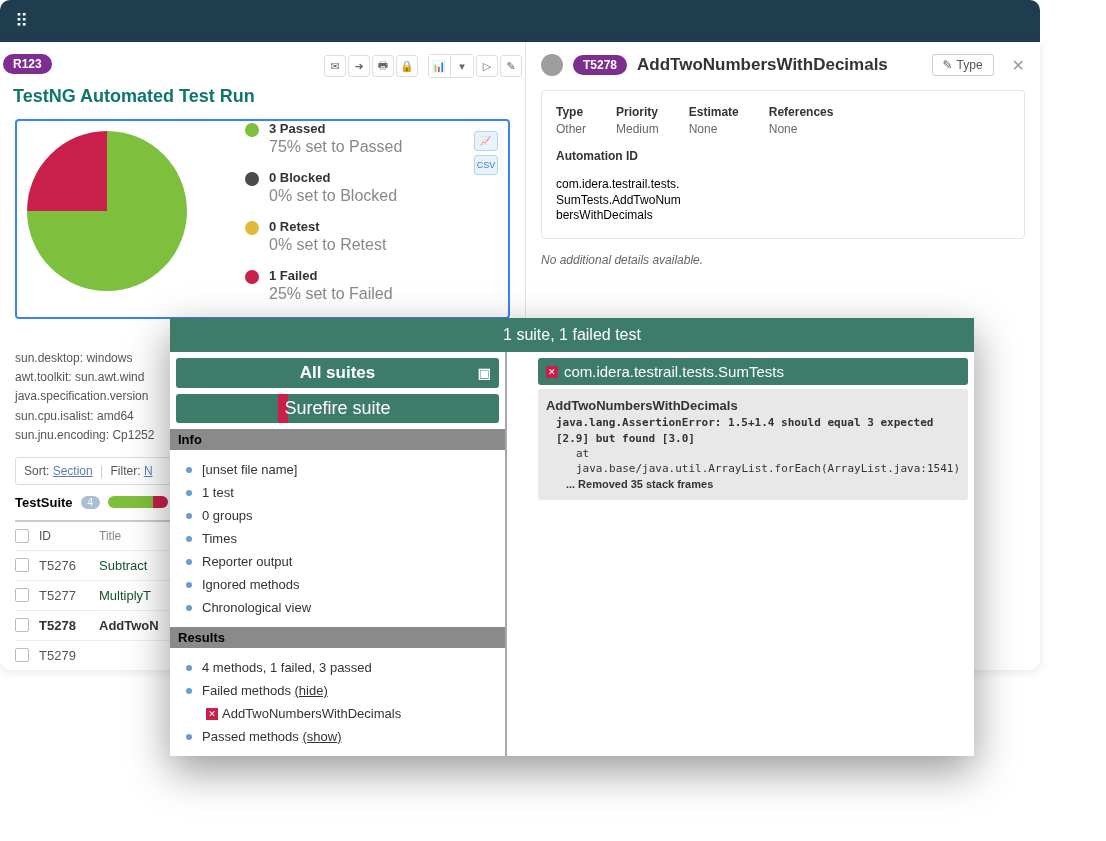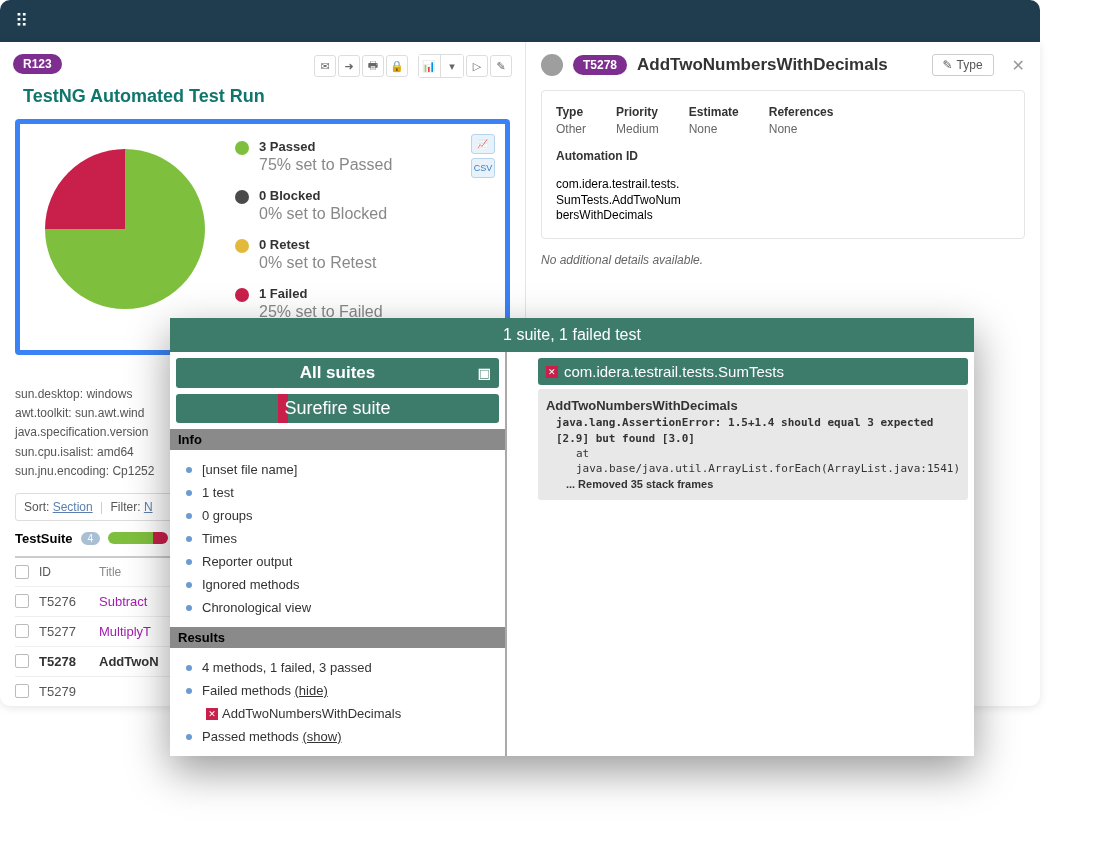--- a/index.html
+++ b/index.html
@@ -7,31 +7,31 @@
 
 
 .top-header { background: #1f3d4f; height: 42px; border-radius: 10px 10px 0 0; display: flex; align-items: center; padding: 0 15px; width: 1040px; margin-left: 0; }
 .logo-icon { color: #fff; font-size: 18px; }
 
 
 .main-area { background: #fff; width: 1040px; border-radius: 0 0 10px 10px; display: flex; box-shadow: 0 2px 8px rgba(0,0,0,0.1); }
 
 
 .left-panel { width: 525px; padding: 12px 0 0 0; }
-.left-header { display: flex; align-items: flex-start; padding: 0 13px; }
+.left-header { display: flex; align-items: flex-start; padding: 0 3px; }
 .run-badge { background: #7d2e8f; color: #fff; font-size: 12px; font-weight: bold; padding: 3px 10px; border-radius: 11px; }
 .run-title { font-size: 18px; font-weight: 600; color: #0f766e; margin-left: 10px; margin-top: 14px; }
 .toolbar { margin-left: auto; display: flex; gap: 2px; align-items: center; }
 .toolbar-btn { width: 22px; height: 22px; border: 1px solid #ddd; border-radius: 3px; background: #fff; display: flex; align-items: center; justify-content: center; font-size: 11px; color: #666; cursor: pointer; }
 .toolbar-group { display: flex; border: 1px solid #ddd; border-radius: 3px; }
 .toolbar-group .toolbar-btn { border: none; border-right: 1px solid #ddd; border-radius: 0; }
 .toolbar-group .toolbar-btn:last-child { border-right: none; }
 
 
-.chart-card { background: #fff; border: 5px solid #3b82f6; border-radius: 4px; margin: 12px 15px; padding: 15px; display: flex; position: relative; }
+.chart-card { background: #fff; border: 2px solid #3b82f6; border-radius: 4px; margin: 12px 15px; display: flex; position: relative; gap: 28px; }
 .pie-container { width: 180px; height: 180px; position: relative; }
 .pie { width: 160px; height: 160px; border-radius: 50%; background: conic-gradient(#7fbf3e 0deg 270deg, #c8204a 270deg 360deg); margin: 10px; }
 .legend { margin-left: 20px; }
 .legend-item { display: flex; align-items: flex-start; margin-bottom: 14px; }
 .legend-dot { width: 14px; height: 14px; border-radius: 50%; margin-right: 10px; margin-top: 2px; flex-shrink: 0; }
 .legend-text { font-size: 13px; font-weight: 600; color: #333; }
 .legend-sub { font-size: 16px; color: #888; margin-top: 2px; }
 .export-btns { position: absolute; right: 10px; top: 10px; display: flex; flex-direction: column; gap: 4px; }
 .export-btn { width: 24px; height: 20px; border: 1px solid #b8d4ed; background: #e8f2fb; border-radius: 3px; font-size: 9px; color: #3b7dc4; display: flex; align-items: center; justify-content: center; cursor: pointer; }
 
@@ -50,21 +50,21 @@
 .suite-bar { flex: 1; height: 12px; border-radius: 6px; overflow: hidden; display: flex; max-width: 60px; }
 .suite-bar-pass { background: #7fbf3e; }
 .suite-bar-fail { background: #c8204a; }
 
 
 .test-table { width: 100%; padding: 0 15px; }
 .test-row { display: flex; align-items: center; padding: 7px 0; border-top: 1px solid #eee; font-size: 13px; }
 .test-row.header { border-top: 2px solid #ccc; font-weight: 400; color: #888; font-size: 12px; }
 .chk { width: 14px; height: 14px; border: 1px solid #bbb; border-radius: 2px; margin-right: 10px; }
 .tid { width: 60px; color: #555; }
-.ttitle { color: #a21caf; }
+.ttitle { color: #14532d; }
 .test-row.bold .tid, .test-row.bold .ttitle { color: #333; font-weight: 700; }
 
 
 .right-panel { flex: 1; border-left: 1px solid #e5e5e5; padding: 12px 15px; }
 .detail-header { display: flex; align-items: center; gap: 10px; }
 .status-dot { width: 22px; height: 22px; border-radius: 50%; background: #9e9e9e; }
 .test-badge { background: #7d2e8f; color: #fff; font-size: 12px; font-weight: bold; padding: 3px 10px; border-radius: 11px; }
 .detail-title { font-size: 17px; font-weight: 600; color: #333; }
 .edit-btn { margin-left: auto; border: 1px solid #ccc; border-radius: 3px; padding: 3px 10px; font-size: 12px; color: #555; background: #fff; cursor: pointer; display: flex; align-items: center; gap: 4px; }
 .close-x { color: #999; font-size: 16px; cursor: pointer; margin-left: 8px; }

